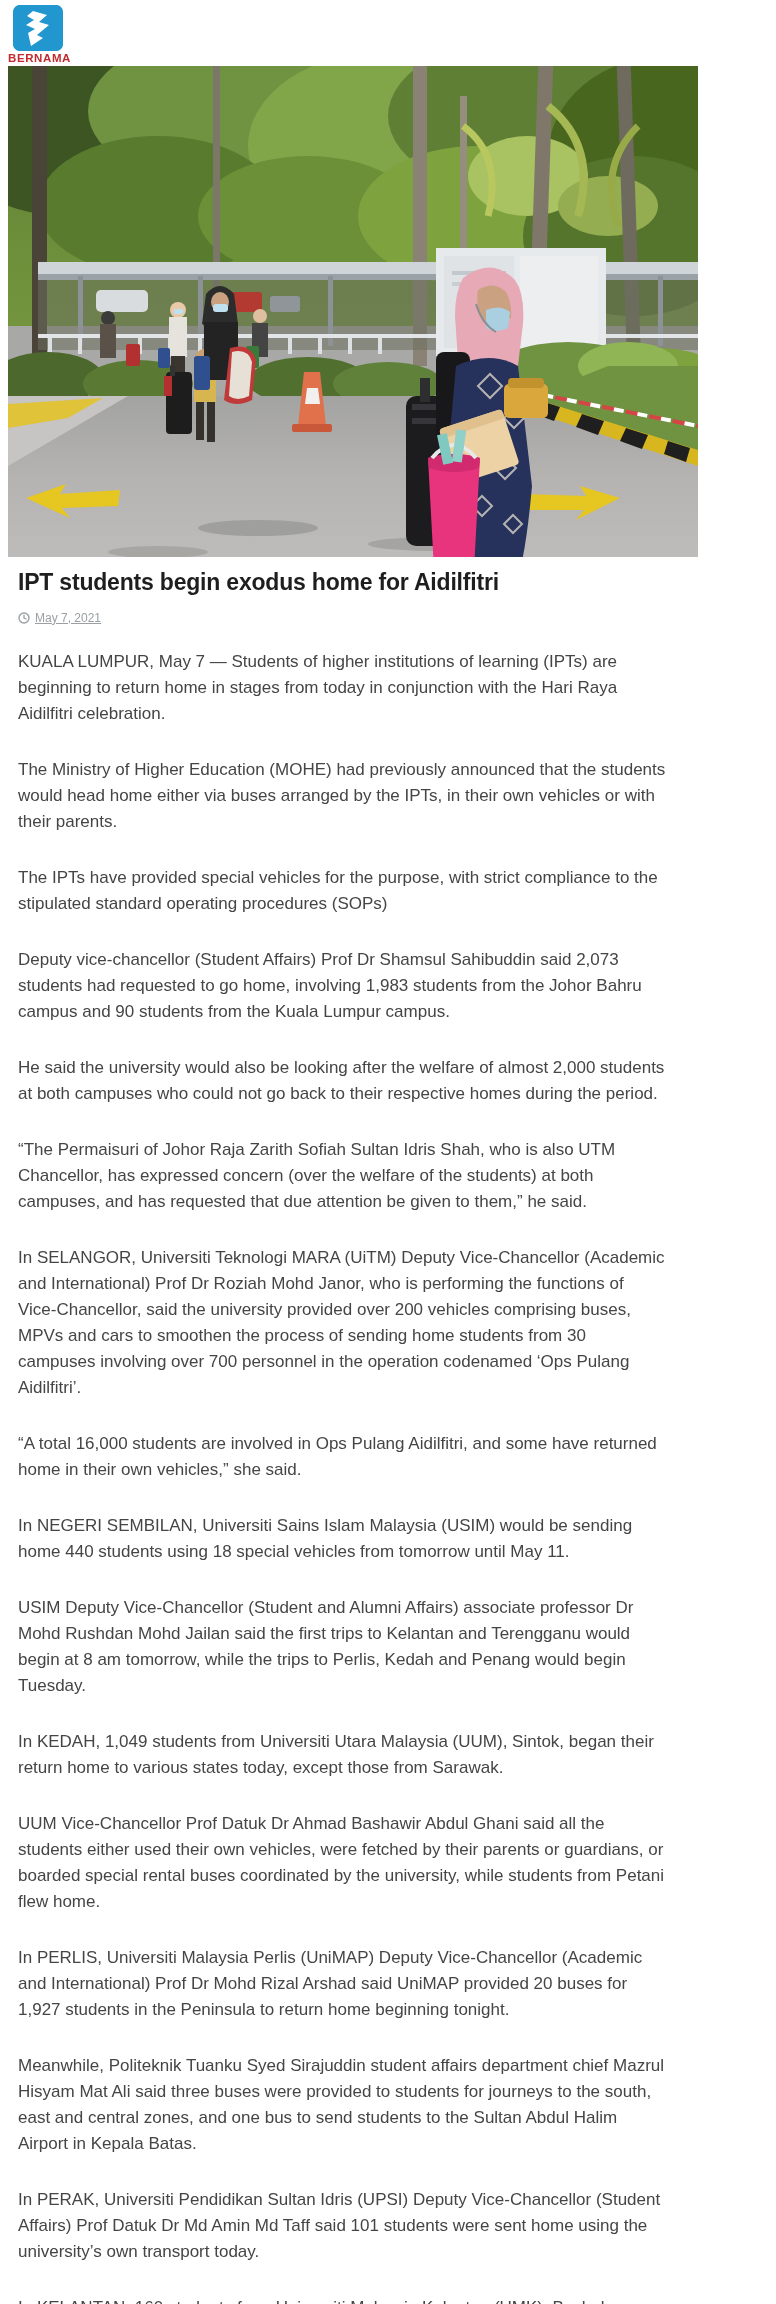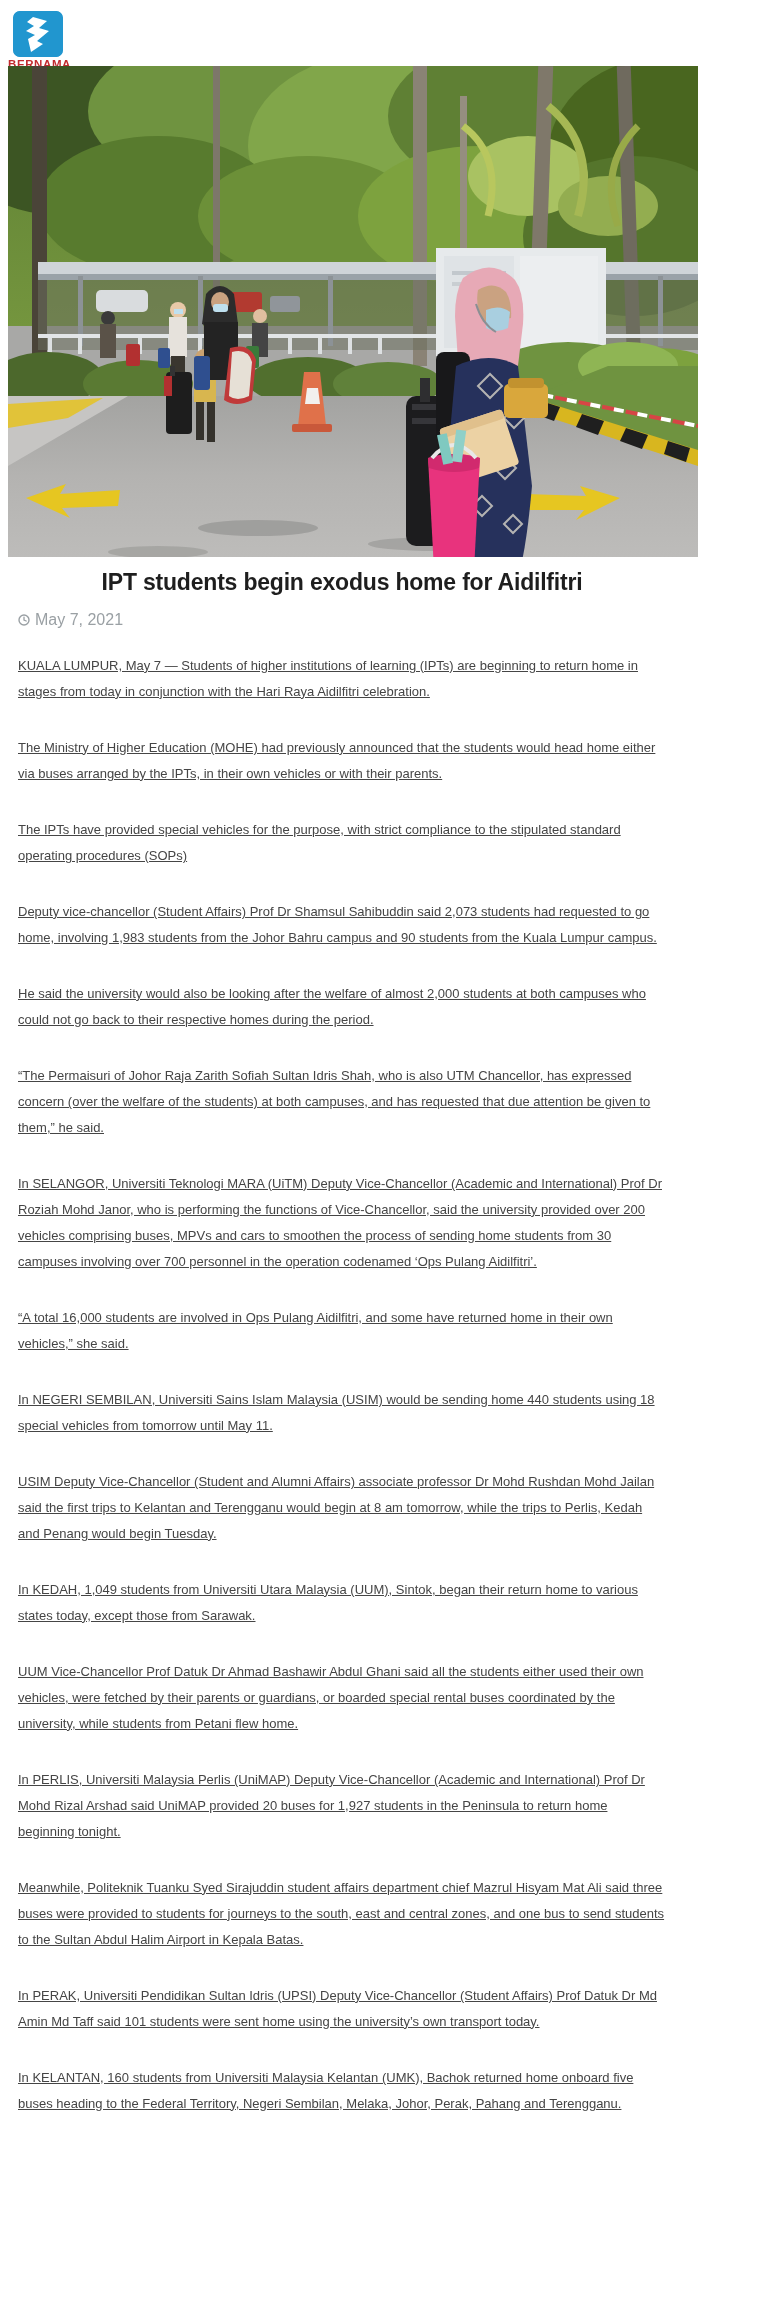--- a/index.html
+++ b/index.html
@@ -9,21 +9,21 @@
     min-height: 2304px;
     font-family: "Liberation Sans", "DejaVu Sans", sans-serif;
     color: #454545;
     position: relative;
   }
 
   
   .logo-wrap {
     position: absolute;
     left: 8px;
-    top: 11px;
+    top: 5px;
     width: 60px;
     text-align: right;
     cursor: pointer;
   }
   .logo-tile {
     width: 50px;
     height: 46px;
     margin: 0 auto;
     background: #2196cf;
     border-radius: 7px;
@@ -58,38 +58,37 @@
     left: 18px;
     top: 568px;
     width: 648px;
   }
   .headline {
     font-size: 23px;
     font-weight: bold;
     color: #1e1e1e;
     letter-spacing: -0.2px;
     line-height: 1.25;
-    text-align: center;
   }
   .dateline {
     margin-top: 14px;
     display: flex;
     align-items: center;
     gap: 5px;
-    font-size: 16px;
+    font-size: 12px;
     color: #9aa0a4;
+    text-decoration: underline;
   }
   .clock-icon { display: inline-block; line-height: 0; }
   .body-copy { margin-top: 24px; }
   .body-copy p {
-    font-size: 13px;
+    font-size: 17px;
     line-height: 26px;
     color: #454545;
     margin: 0 0 30px 0;
-    text-decoration: underline;
   }
 </style>
 </head>
 <body>
 
 <div class="logo-wrap">
   <div class="logo-tile">
     <svg width="50" height="46" viewBox="0 0 50 46">
       <rect x="0" y="0" width="50" height="46" rx="7" fill="#2196cf"></rect>
 

